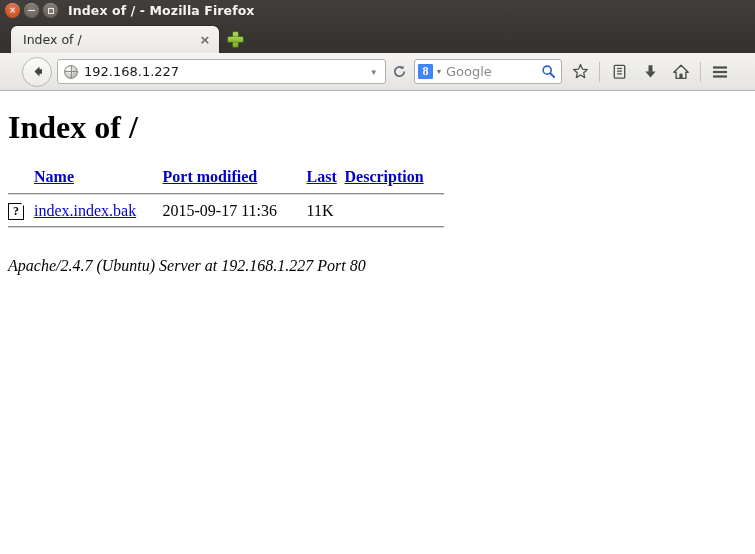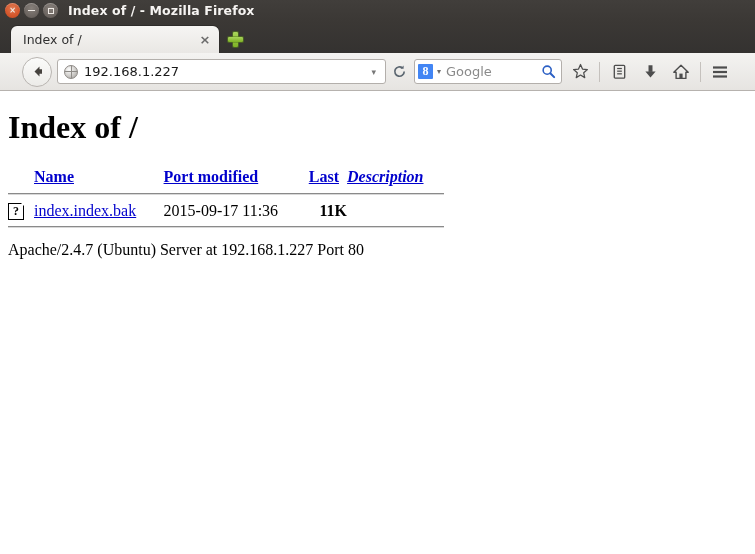--- a/index.html
+++ b/index.html
@@ -288,22 +288,22 @@
     padding: 0 0 4px 0;
   }
   table.listing th a,
   table.listing td a {
     color: #0000cc;
     text-decoration: underline;
   }
   td.icon-cell { width: 26px; padding-right: 2px; }
   th.name-col, td.name-col { padding-left: 22px; }
   th.mod-col, td.mod-col { padding-left: 18px; white-space: nowrap; }
-  th.size-col, td.size-col { padding-left: 14px; text-align: right; white-space: nowrap; font-weight: bold; }
-  th.desc-col, td.desc-col { padding-left: 8px; font-style: italic; }
+  th.size-col, td.size-col { padding-left: 14px; white-space: nowrap; }
+  th.desc-col, td.desc-col { padding-left: 8px; }
   tr.rule td {
     padding: 0;
   }
   .hr {
     height: 2px;
     width: 436px;
     background: linear-gradient(to bottom, #8a8a8a 0%, #8a8a8a 50%, #d8d8d8 50%, #d8d8d8 100%);
     margin: 3px 0;
   }
   td.filerow { padding: 3px 0; }
@@ -322,23 +322,24 @@
     position: relative;
   }
   .ficon::after {
     content: "";
     position: absolute;
     right: -1.5px; top: -1.5px;
     border-left: 4px solid transparent;
     border-top: 4px solid #fff;
   }
   .footer {
+    font-style: italic;
     font-size: 16px;
     color: #000;
-    margin-top: 10px;
+    margin-top: 26px;
     font-family: "Liberation Serif", "DejaVu Serif", serif;
   }
 </style>
 </head>
 <body>
 
 <div class="titlebar">
   <div class="wincontrols">
     <div class="wbtn close">
       <span class="glyph">×</span>

